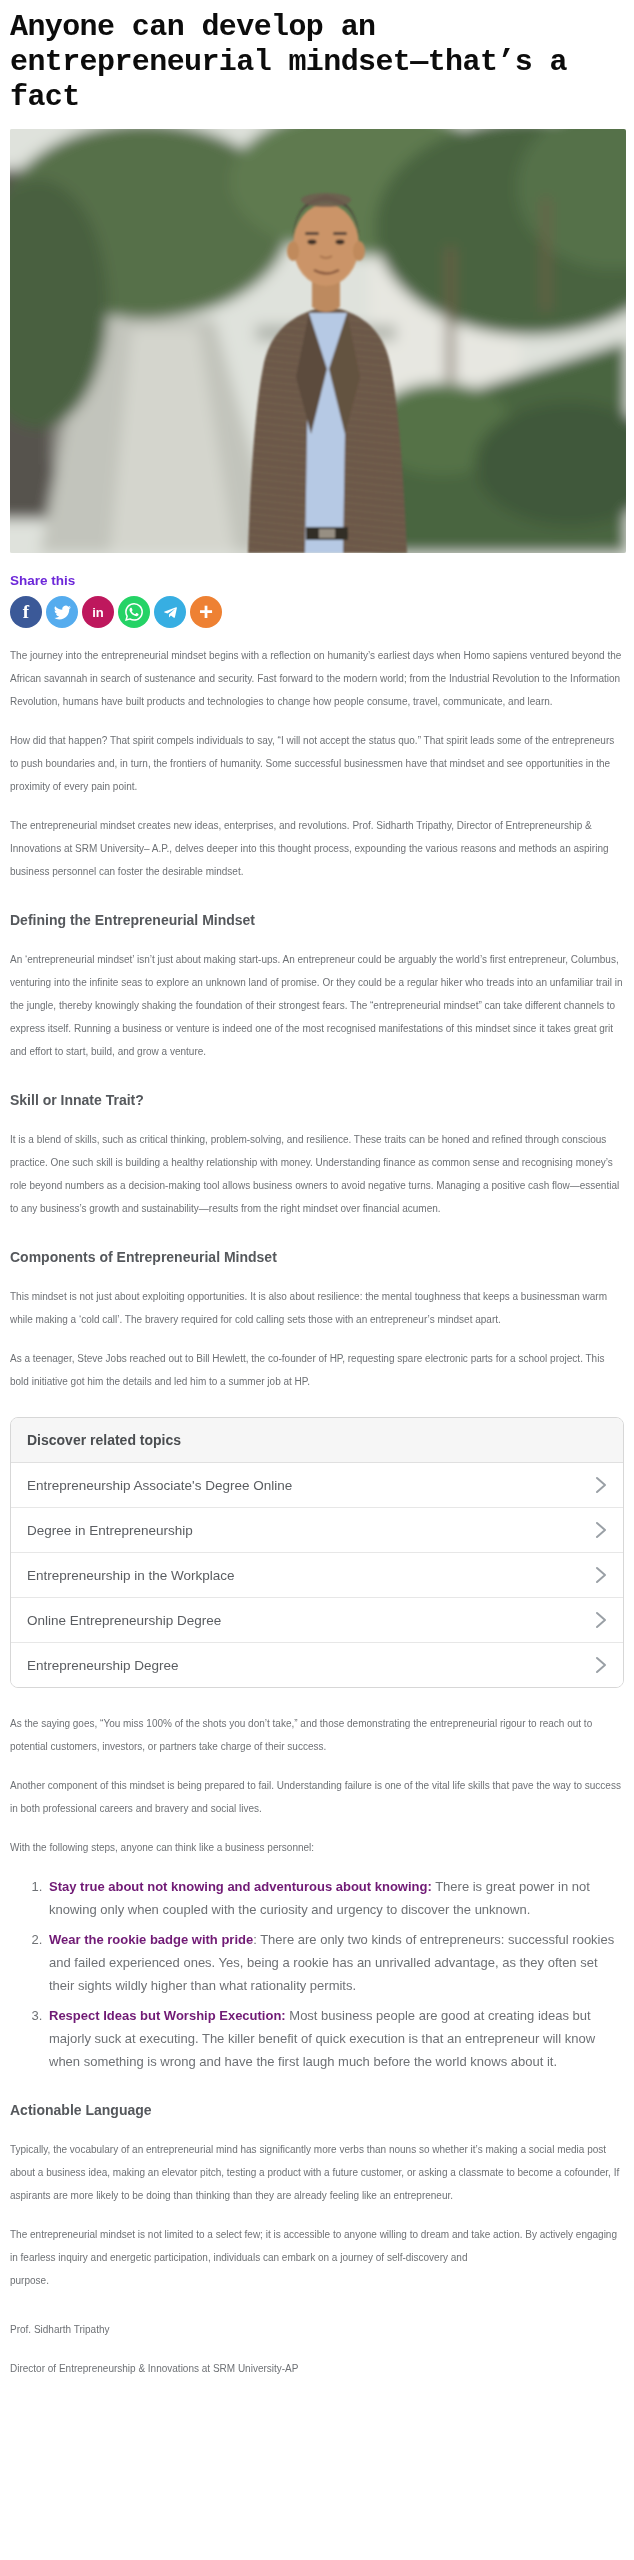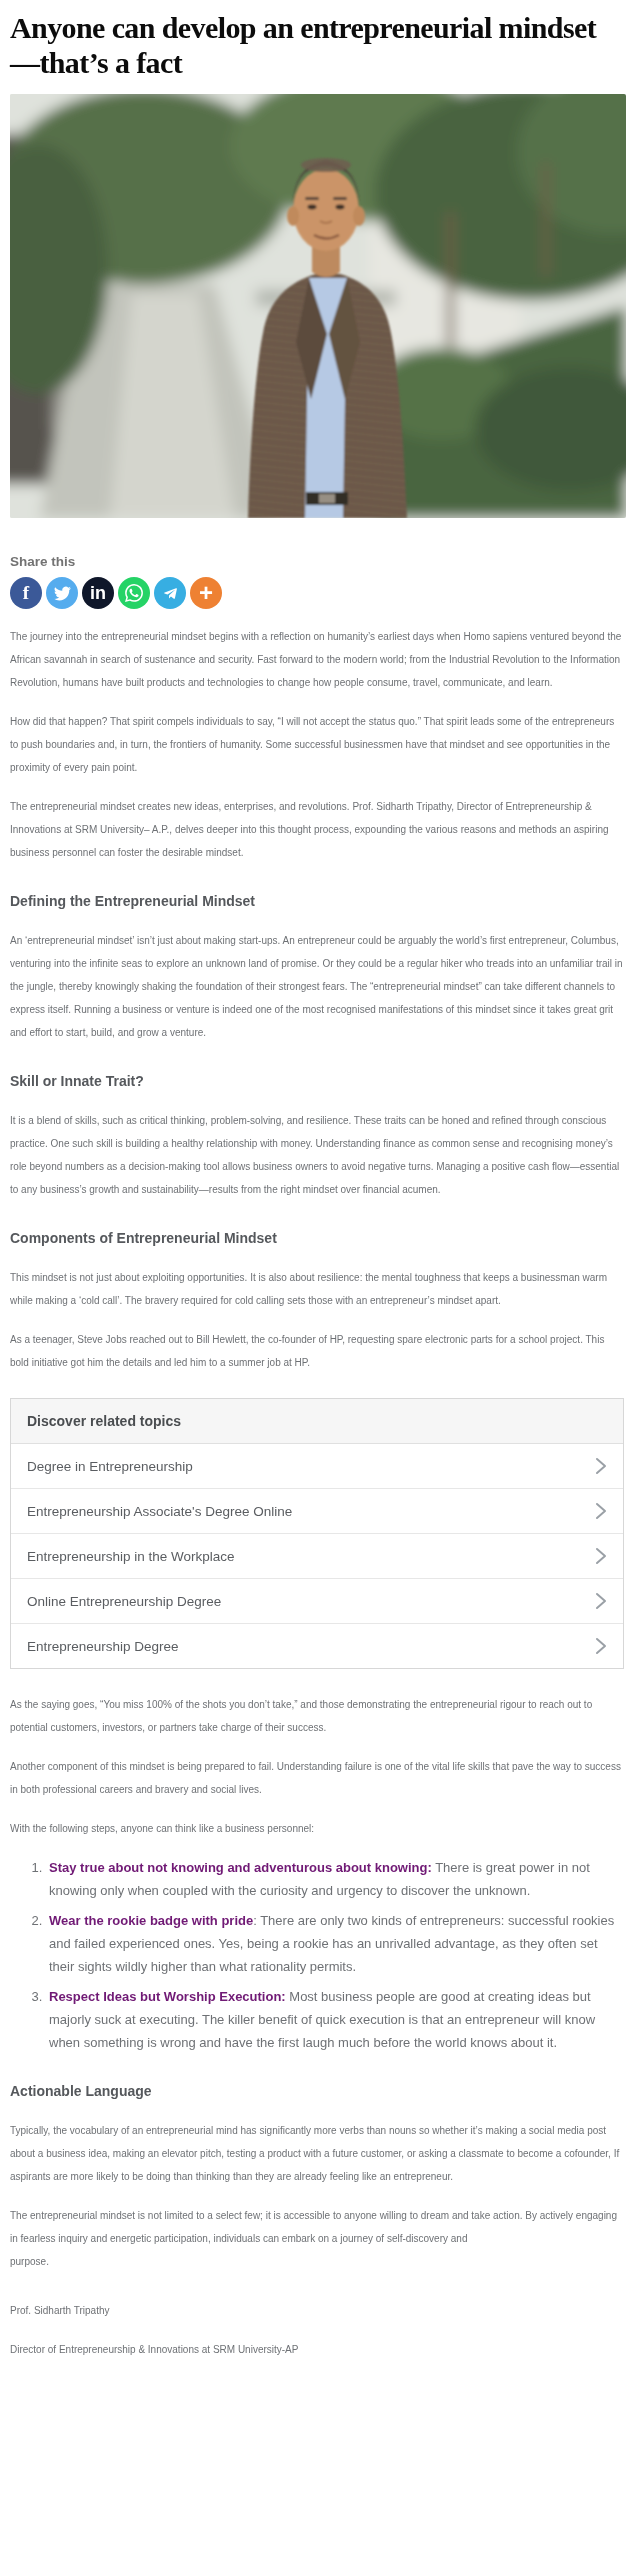--- a/index.html
+++ b/index.html
@@ -1,45 +1,45 @@
 <!DOCTYPE html>
 <html><head>
 <meta charset="utf-8">
 <style>
   html,body{margin:0;padding:0;background:#ffffff;}
   body{width:634px;font-family:"Liberation Sans",sans-serif;color:#6e7175;}
   .page{padding:6px 10px 30px 10px;box-sizing:border-box;}
 
   .title{font-size:30px;line-height:35px;font-weight:800;letter-spacing:-0.6px;
-         color:#0c0c0c;margin:4px 0 14px 0;font-family:Liberation Serif, serif;}
+         color:#0c0c0c;margin:4px 0 14px 0;font-family:Liberation Mono, monospace;}
 
   .photo{width:616px;height:424px;overflow:hidden;border-radius:2px;background:#dfe2dc;}
   .photo svg{display:block;}
 
-  .share-label{font-size:13.5px;font-weight:bold;color:#737373;margin:36px 0 8px 0;}
+  .share-label{font-size:13.5px;font-weight:bold;color:#6d28d9;margin:20px 0 8px 0;}
   .share-row{display:flex;gap:4px;align-items:center;}
   .share-btn{width:32px;height:32px;border-radius:50%;display:flex;align-items:center;
              justify-content:center;color:#fff;cursor:pointer;flex:0 0 auto;}
   .share-btn svg{display:block;}
   .fb{background:#3b5998;font-family:"Liberation Serif",serif;font-weight:bold;font-size:19px;}
   .tw{background:#55acee;}
-  .li{background:#0f172a;font-weight:bold;font-size:18px;letter-spacing:0;text-align:right;}
+  .li{background:#be185d;font-weight:bold;font-size:13px;letter-spacing:0;text-align:right;}
   .wa{background:#25d366;}
   .tg{background:#37aee2;}
   .pl{background:#ee8133;font-size:24px;font-weight:bold;line-height:1;}
 
   p{font-size:10px;line-height:23px;color:#6e7175;margin:16px 0;}
   .prewrap{white-space:pre-line;}
   h3.sec{font-size:14px;line-height:23px;font-weight:bold;color:#55585c;margin:26px 0 16px 0;}
 
   ol.steps{margin:16px 0;padding-left:36px;font-size:13px;line-height:23px;color:#6e7175;}
   ol.steps li{margin-bottom:7px;padding-left:3px;}
   ol.steps b{color:#701a75;}
 
-  .related{border:1px solid #d7d7d7;border-radius:0;margin:24px 0;overflow:hidden;}
+  .related{border:1px solid #d7d7d7;border-radius:8px;margin:24px 0;overflow:hidden;}
   .related-header{background:#f6f6f6;padding:14px 16px;font-size:14px;font-weight:bold;
                   color:#4a4d50;border-bottom:1px solid #e0e0e0;}
   .related-row{display:flex;align-items:center;justify-content:space-between;
                padding:13px 16px;font-size:13.5px;color:#5a5d61;cursor:pointer;background:#fff;}
   .related-row + .related-row{border-top:1px solid #e7e7e7;}
   .chev{color:#9aa0a6;flex:0 0 auto;}
 
   .byline{margin-top:26px;}
 </style>
 </head>
@@ -138,27 +138,27 @@
   <h3 class="sec">Skill or Innate Trait?</h3>
   <p>It is a blend of skills, such as critical thinking, problem-solving, and resilience. These traits can be honed and refined through conscious practice. One such skill is building a healthy relationship with money. Understanding finance as common sense and recognising money’s role beyond numbers as a decision-making tool allows business owners to avoid negative turns. Managing a positive cash flow—essential to any business’s growth and sustainability—results from the right mindset over financial acumen.</p>
 
   <h3 class="sec">Components of Entrepreneurial Mindset</h3>
   <p>This mindset is not just about exploiting opportunities. It is also about resilience: the mental toughness that keeps a businessman warm while making a ‘cold call’. The bravery required for cold calling sets those with an entrepreneur’s mindset apart.</p>
   <p>As a teenager, Steve Jobs reached out to Bill Hewlett, the co-founder of HP, requesting spare electronic parts for a school project. This bold initiative got him the details and led him to a summer job at HP.</p>
 
   <div class="related">
     <div class="related-header">Discover related topics</div>
     <div class="related-row">
+      <span>Entrepreneurship Associate's Degree Online</span>
+      <svg class="chev" width="12" height="18" viewBox="0 0 12 18" fill="none">
+          <path d="M2 2l8 7-8 7" stroke="#9aa0a6" stroke-width="2" stroke-linecap="round" stroke-linejoin="round"></path>
+        </svg>
+    </div>
+    <div class="related-row">
       <span>Degree in Entrepreneurship</span>
-      <svg class="chev" width="12" height="18" viewBox="0 0 12 18" fill="none">
-          <path d="M2 2l8 7-8 7" stroke="#9aa0a6" stroke-width="2" stroke-linecap="round" stroke-linejoin="round"></path>
-        </svg>
-    </div>
-    <div class="related-row">
-      <span>Entrepreneurship Associate's Degree Online</span>
       <svg class="chev" width="12" height="18" viewBox="0 0 12 18" fill="none">
           <path d="M2 2l8 7-8 7" stroke="#9aa0a6" stroke-width="2" stroke-linecap="round" stroke-linejoin="round"></path>
         </svg>
     </div>
     <div class="related-row">
       <span>Entrepreneurship in the Workplace</span>
       <svg class="chev" width="12" height="18" viewBox="0 0 12 18" fill="none">
           <path d="M2 2l8 7-8 7" stroke="#9aa0a6" stroke-width="2" stroke-linecap="round" stroke-linejoin="round"></path>
         </svg>
     </div>

